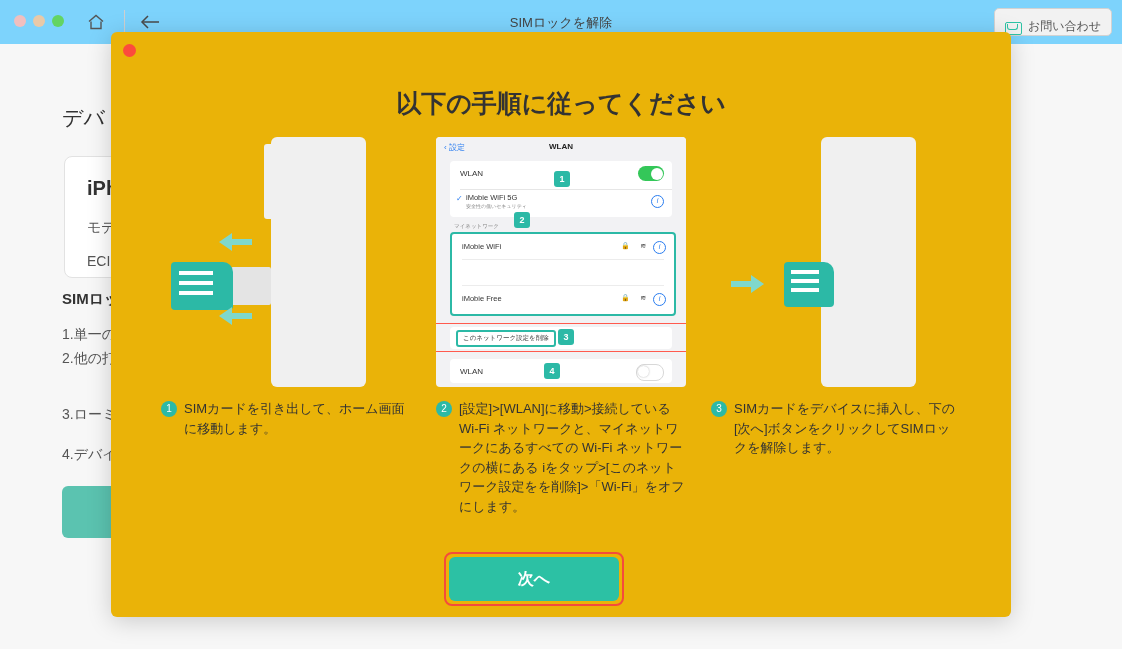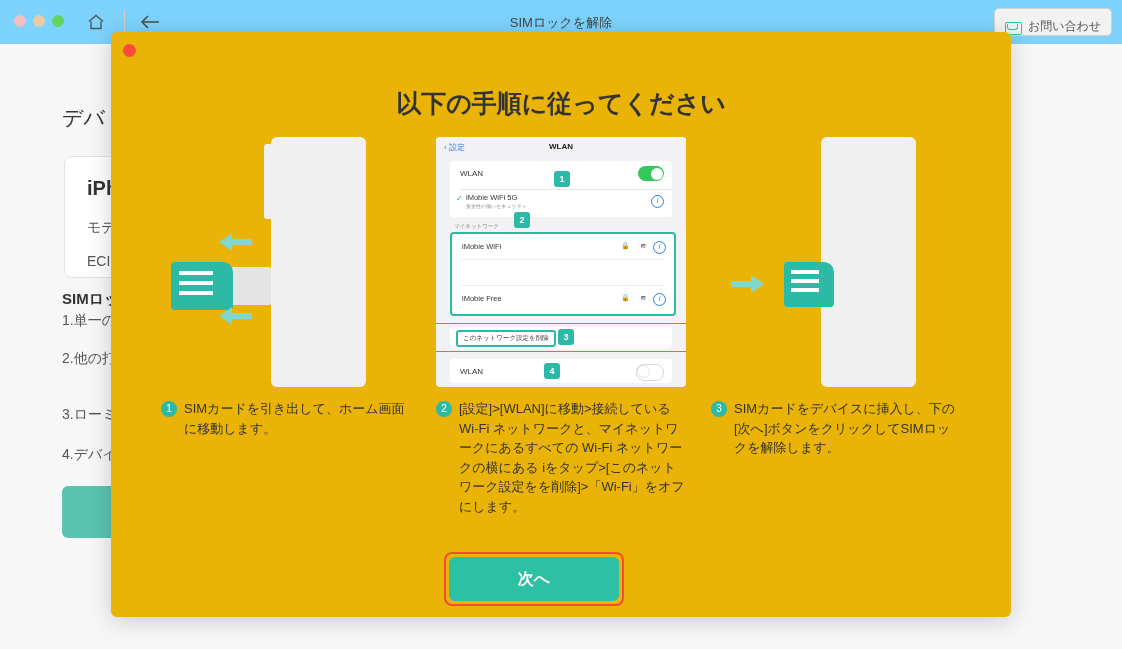--- a/index.html
+++ b/index.html
@@ -145,21 +145,21 @@
     font-size: 15px;
     font-weight: bold;
     color: #333;
   }
   .note-line {
     position: absolute;
     left: 62px;
     font-size: 14px;
     color: #555;
   }
-  #note-1 { top: 268px; }
+  #note-1 { top: 282px; }
   #note-2 { top: 306px; }
   #note-3 { top: 362px; }
   #note-4 { top: 402px; }
   #primary-cta {
     position: absolute;
     left: 62px; top: 442px;
     width: 180px; height: 52px;
     background: #5bc3b0;
     border-radius: 6px;
   }

